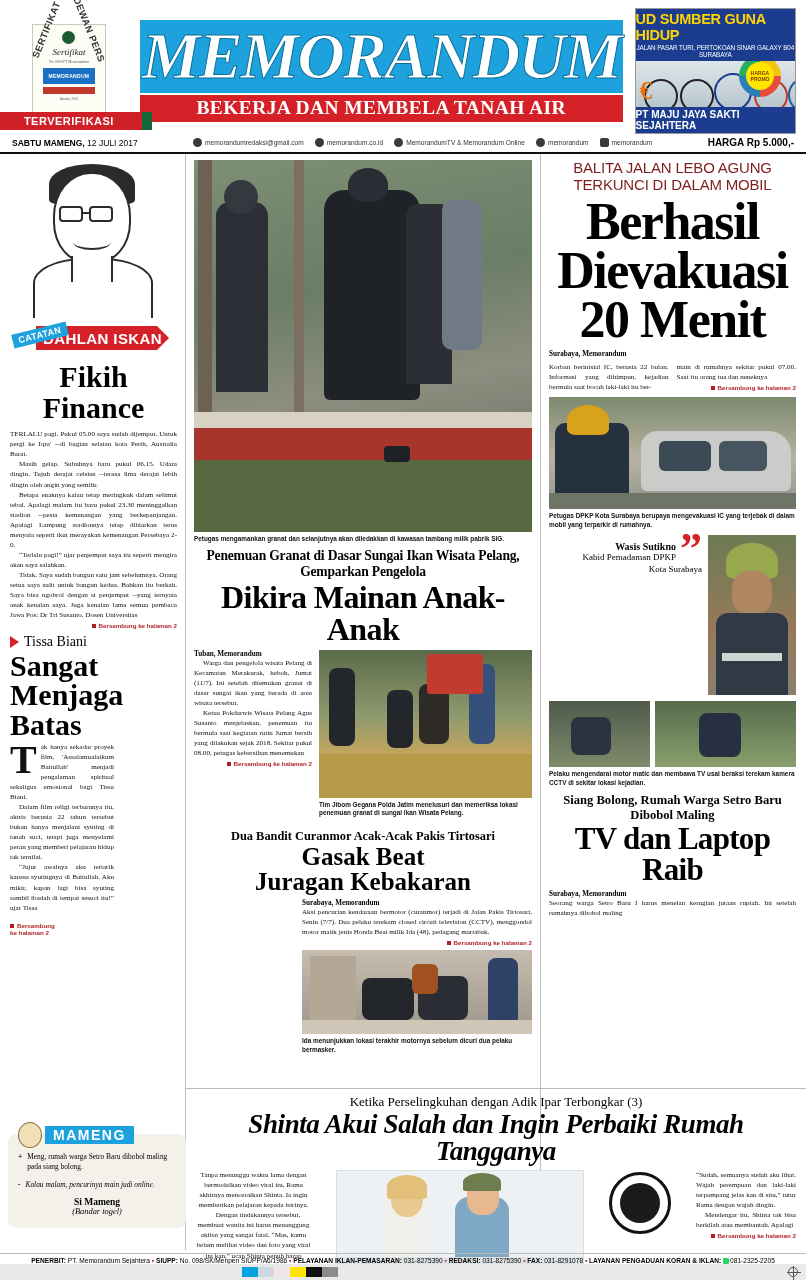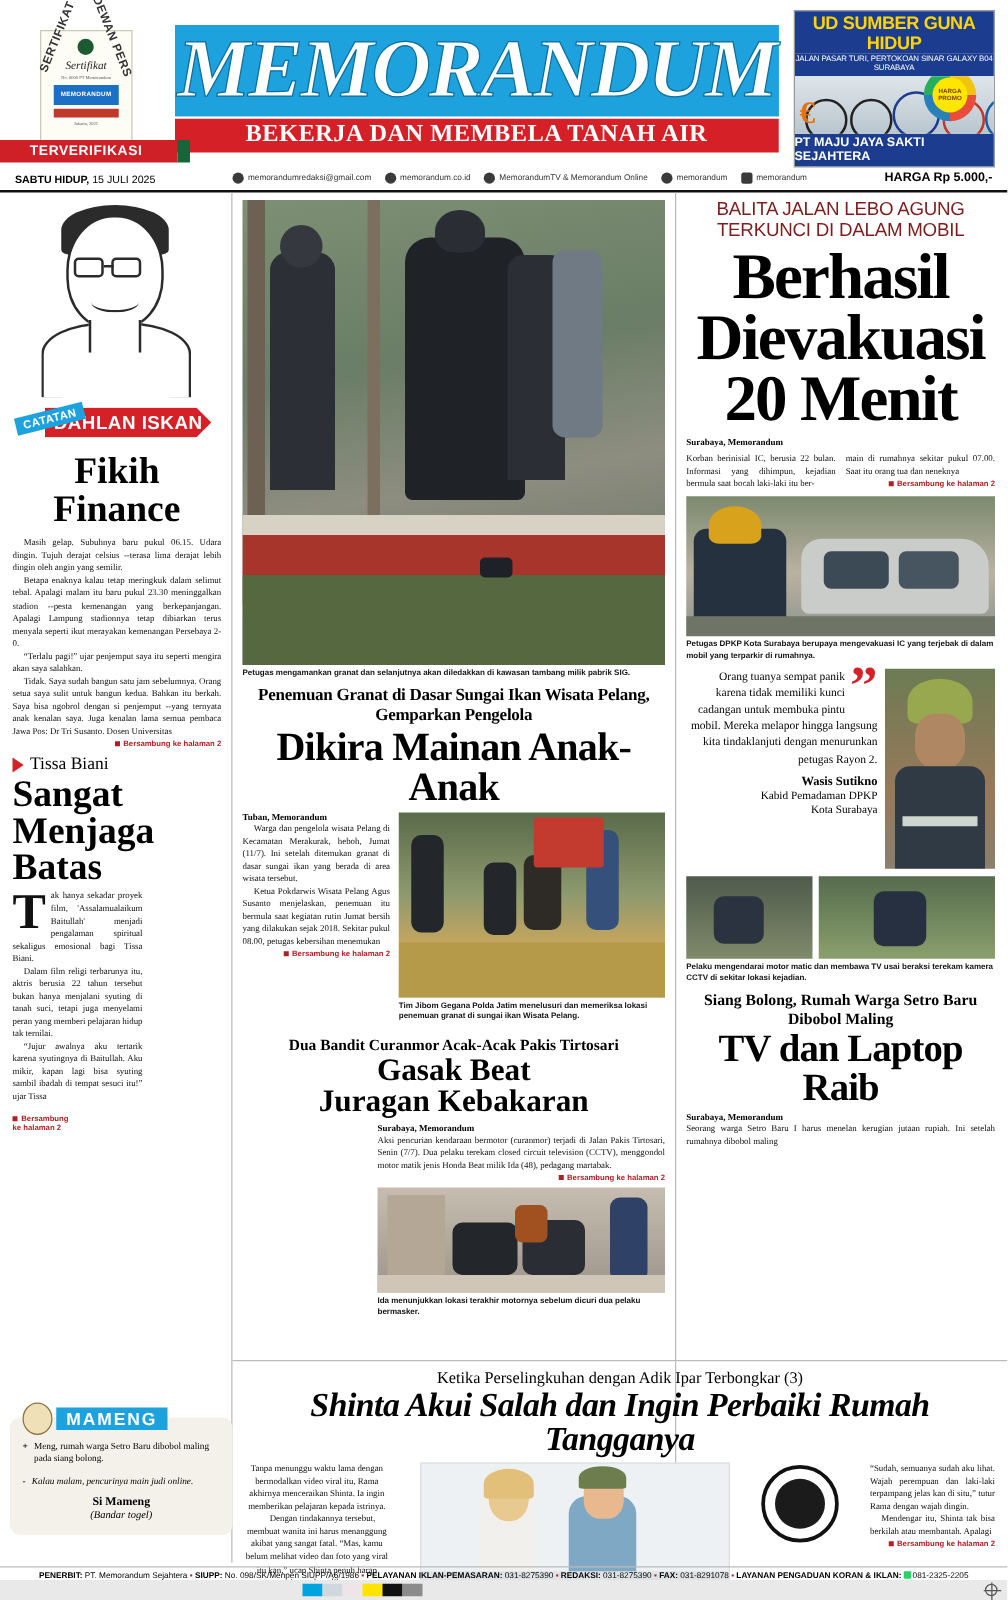--- a/index.html
+++ b/index.html
@@ -54,21 +54,21 @@
     display:block; -webkit-text-stroke:1px #0b6f9c;
   }
   .logo-sub {
     background:#d62027; color:#fff; text-align:center;
     font-family:"Liberation Serif", serif; font-weight:bold; font-size:19.5px;
     letter-spacing:.4px; padding:2px 0 3px; margin-top:2px;
   }
 
   .ad-box { width:205px; border:1px solid #999; display:flex; flex-direction:column; }
   .ad-title { background:#1b3c8f; color:#ffd400; font-family:"Liberation Sans",sans-serif;
-     font-weight:bold; font-size:14.5px; text-align:center; padding:2px 0 0; letter-spacing:-.3px; }
+     font-weight:bold; font-size:14.5px; text-align:left; padding:2px 0 0; letter-spacing:-.3px; }
   .ad-sub { background:#1b3c8f; color:#fff; font-family:"Liberation Sans",sans-serif;
      font-size:6.3px; text-align:center; padding:1px 0 3px; letter-spacing:-.1px; }
   .ad-img { flex:1; position:relative; background:linear-gradient(#dfe6ea,#b9c6cf); overflow:hidden; }
   .bike { position:absolute; border:2.5px solid #222; border-radius:50%; }
   .ad-euro { position:absolute; left:4px; bottom:2px; font-size:25px; color:#e8730c; font-weight:bold;
      font-family:"Liberation Serif",serif; }
   .ad-circle { position:absolute; right:14px; bottom:10px; width:42px; height:42px; border-radius:50%;
      background:conic-gradient(#f1c40f 0 25%, #e74c3c 0 50%, #2980b9 0 75%, #27ae60 0 100%);
      display:flex; align-items:center; justify-content:center; }
   .ad-circle i { width:28px; height:28px; border-radius:50%; background:#ffe600; font-style:normal;
@@ -287,22 +287,22 @@
         <div class="ad-circle">
           <i>HARGA PROMO</i>
         </div>
       </div>
       <div class="ad-foot">PT MAJU JAYA SAKTI SEJAHTERA</div>
     </div>
   </div>
 
   <div class="infobar">
     <div class="date">
-      <span>SABTU HIDUP,</span>
-      <em>15 JULI 2025</em>
+      <span>SABTU MAMENG,</span>
+      <em>12 JULI 2017</em>
     </div>
     <div class="socials">
       <div class="soc">
         <span class="dot"></span>
         <span>memorandumredaksi@gmail.com</span>
       </div>
       <div class="soc">
         <span class="dot"></span>
         <span>memorandum.co.id</span>
       </div>
@@ -339,20 +339,21 @@
 
       <div class="catatan-wrap">
         <div class="catatan-bar">DAHLAN ISKAN</div>
         <div class="catatan-tag">CATATAN</div>
       </div>
 
       <div class="l-head" style="white-space:pre-line">Fikih
 Finance</div>
 
       <div class="body-text">
+        <p class="first">TERLALU pagi. Pukul 05.00 saya sudah dijemput. Untuk pergi ke Iqra' --di bagian selatan kota Perth, Australia Barat.</p>
         <p>Masih gelap. Subuhnya baru pukul 06.15. Udara dingin. Tujuh derajat celsius --terasa lima derajat lebih dingin oleh angin yang semilir.</p>
         <p>Betapa enaknya kalau tetap meringkuk dalam selimut tebal. Apalagi malam itu baru pukul 23.30 meninggalkan stadion --pesta kemenangan yang berkepanjangan. Apalagi Lampung stadionnya tetap dibiarkan terus menyala seperti ikut merayakan kemenangan Persebaya 2-0.</p>
         <p>“Terlalu pagi!” ujar penjemput saya itu seperti mengira akan saya salahkan.</p>
         <p>Tidak. Saya sudah bangun satu jam sebelumnya. Orang setua saya sulit untuk bangun kedua. Bahkan itu berkah. Saya bisa ngobrol dengan si penjemput --yang ternyata anak kenalan saya. Juga kenalan lama semua pembaca Jawa Pos: Dr Tri Susanto. Dosen Universitas</p>
       </div>
       <div class="cont">
         <span class="sq"></span><span>Bersambung ke halaman 2</span>
       </div>
 
       <div class="tissa-kicker">
@@ -503,21 +504,20 @@
         <div class="ph-figure" style="left:92px; top:34px; width:150px; height:60px; background:#c9ccc8; border-radius:16px 22px 6px 6px;"></div>
         <div class="ph-figure" style="left:110px; top:44px; width:52px; height:30px; background:#3c4a55; border-radius:6px;"></div>
         <div class="ph-figure" style="left:170px; top:44px; width:48px; height:30px; background:#46555f; border-radius:6px;"></div>
         <div class="ph-figure" style="left:0; top:96px; width:250px; height:16px; background:#6f7566;"></div>
       </div>
       <div class="cap">Petugas DPKP Kota Surabaya berupaya mengevakuasi IC yang terjebak di dalam mobil yang terparkir di rumahnya.</div>
 
       <div class="quote-area">
         <div class="quote-txt">
           <div class="qmark">”</div>
-          <div class="quote-body">Orang tuanya sempat panik karena tidak memiliki kunci cadangan untuk membuka pintu mobil. Mereka melapor hingga langsung kita tindaklanjuti dengan menurunkan petugas Rayon 2.</div>
           <div class="quote-name">Wasis Sutikno</div>
           <div class="quote-role" style="white-space:pre-line">Kabid Pemadaman DPKP
 Kota Surabaya</div>
         </div>
         <div class="photo" style="width:88px; height:160px; background:linear-gradient(#6c7b53,#97795a 60%,#8a7f6e);">
           <div class="ph-figure" style="left:18px; top:8px; width:52px; height:36px; background:#98a84f; border-radius:50% 50% 18% 18%;"></div>
           <div class="ph-figure" style="left:24px; top:36px; width:40px; height:44px; background:#b08763; border-radius:40%;"></div>
           <div class="ph-figure" style="left:8px; top:78px; width:72px; height:82px; background:#2f3a45; border-radius:12px 12px 0 0;"></div>
           <div class="ph-figure" style="left:14px; top:118px; width:60px; height:8px; background:#cfd6cf;"></div>
         </div>

